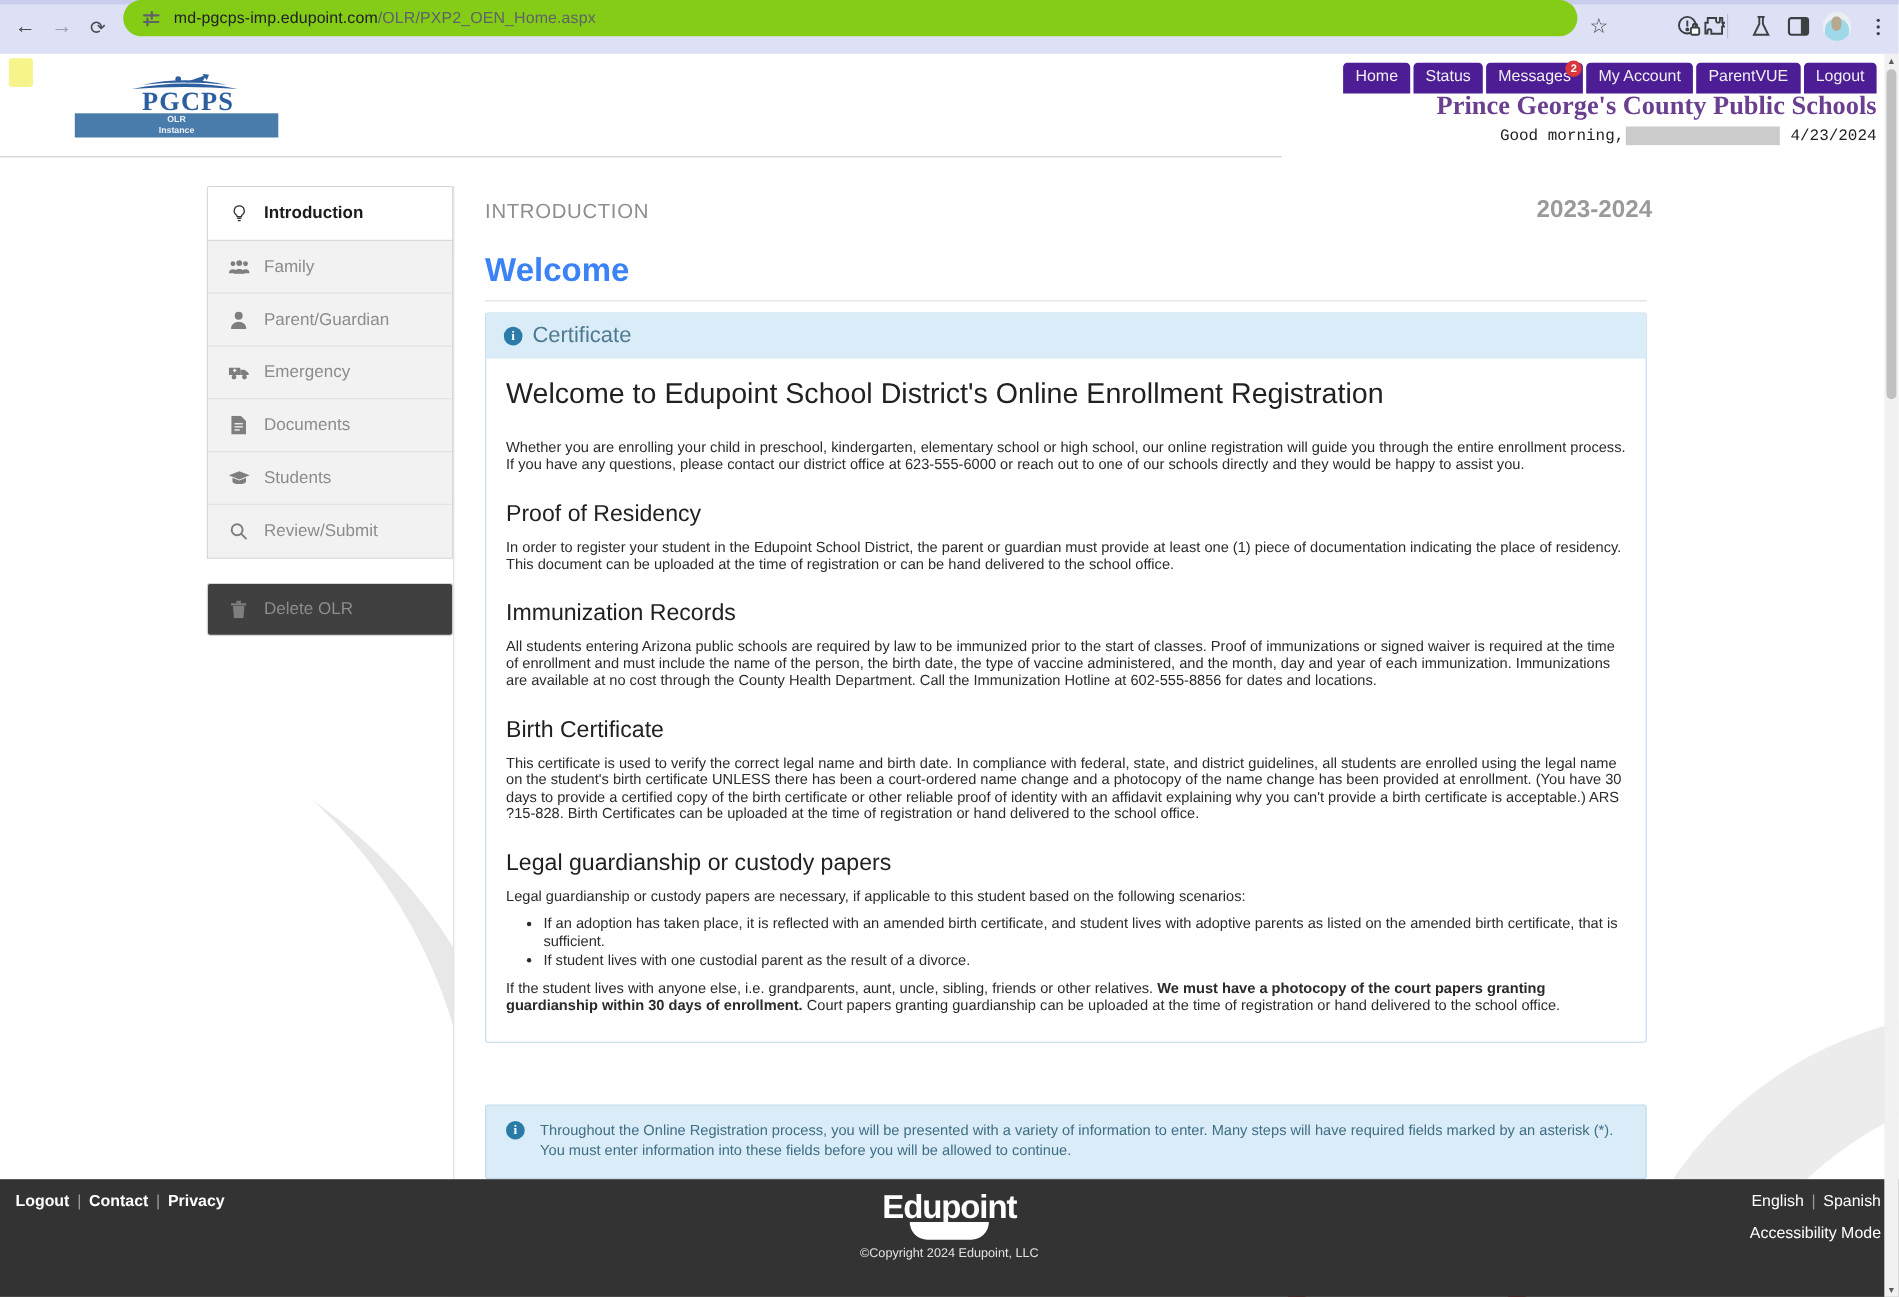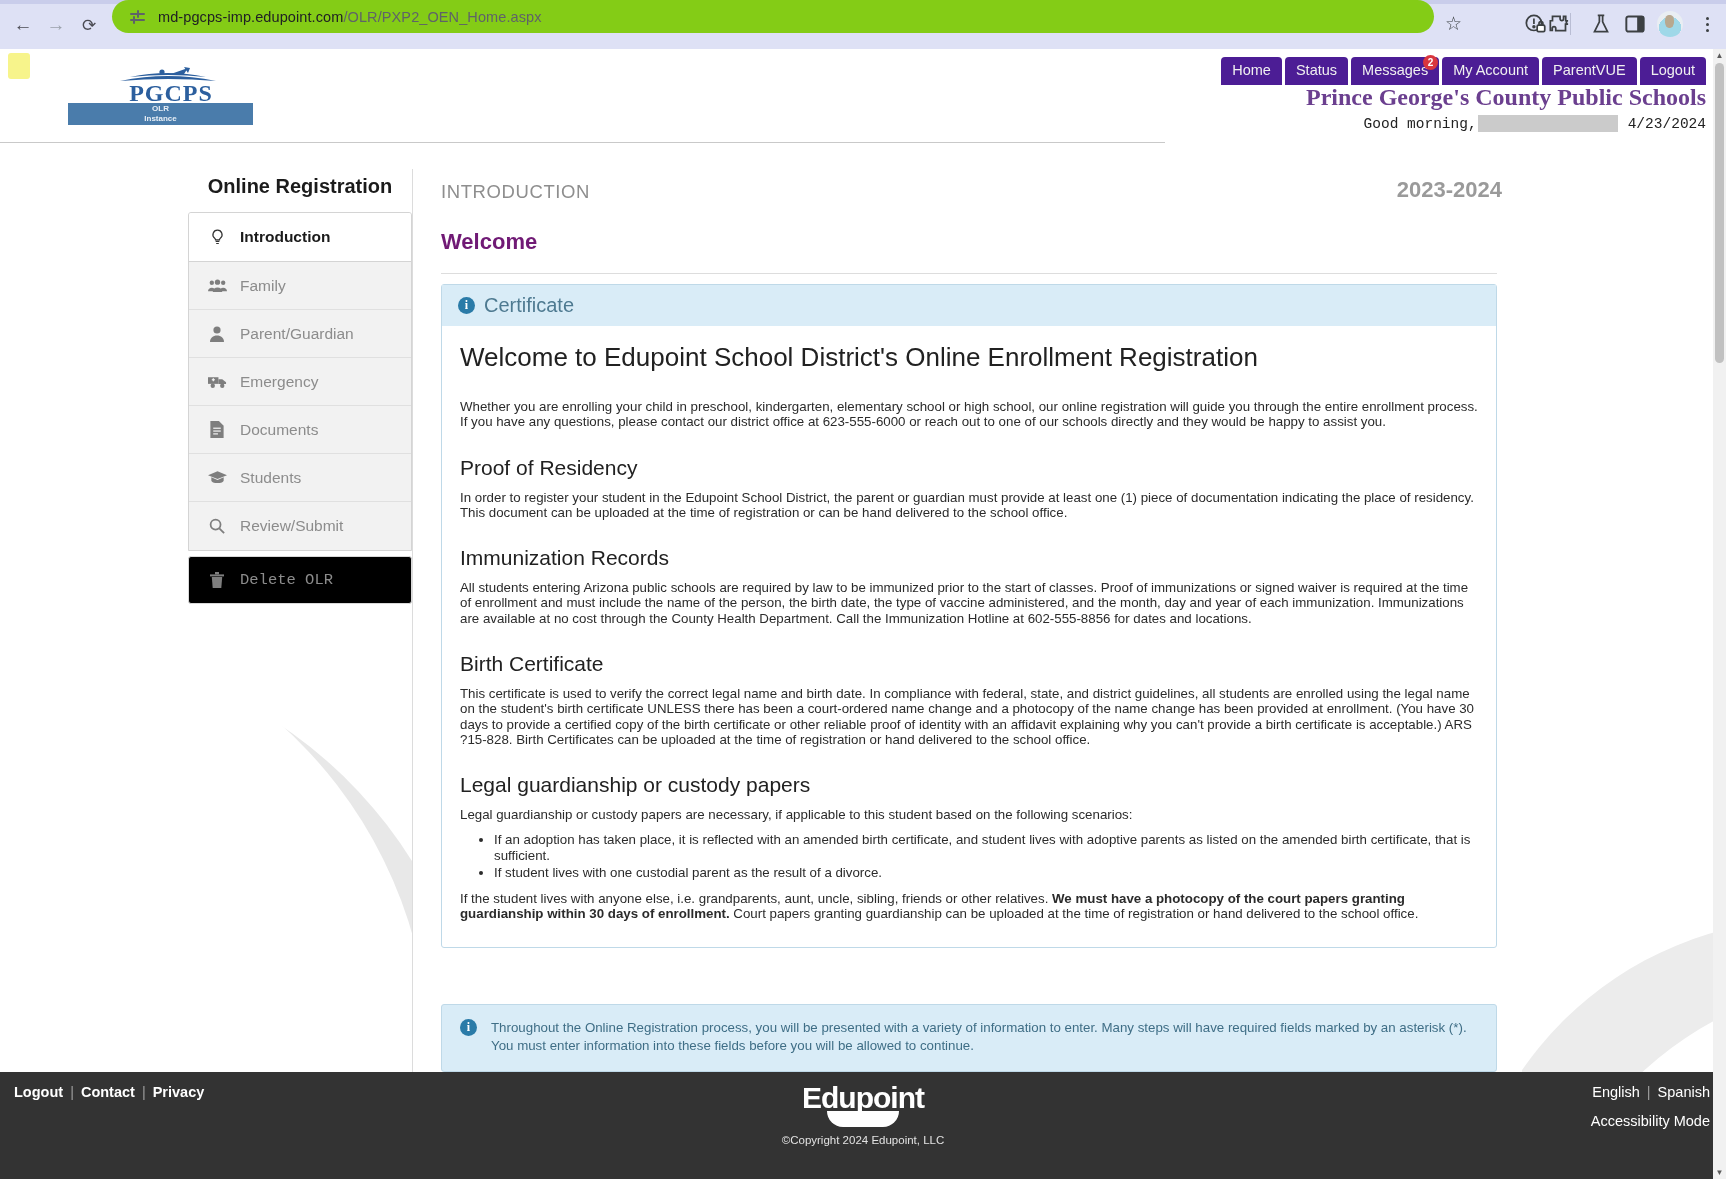--- a/index.html
+++ b/index.html
@@ -182,41 +182,41 @@
     background: #ffffff; color: #1b1b1b; font-weight: bold;
     margin: -1px -1px 0 -1px; border: 1px solid #d4d4d4; border-right: none;
     height: 50px; position: relative; z-index: 2;
   }
   .sidebar-item .s-icon {
     width: 20px; display: flex; justify-content: center; align-items: center;
     color: #7e7e7e; flex: 0 0 auto;
   }
   .sidebar-item.active .s-icon { color: #333; }
   #delete-olr-box {
-    margin-top: 5px; border: 1px solid #d9d9d9; border-radius: 3px; background: #000000; font-family: Liberation Mono, monospace;
+    margin-top: 22px; border: 1px solid #d9d9d9; border-radius: 3px; background: #404040;
   }
   #delete-olr-box .sidebar-item { border-bottom: none; height: 46px; }
 
   
   #main-panel {
     position: absolute; left: 412px; top: 120px; width: 1110px; height: 1008px;
     background: #ffffff; border-left: 1px solid #dcdcdc;
     padding: 0;
   }
   #breadcrumb {
     position: absolute; left: 28px; top: 12px;
     font-size: 18.5px; color: #8e8e8e; letter-spacing: .6px;
   }
   #school-year {
     position: absolute; right: 20px; top: 8px;
     font-size: 22px; font-weight: bold; color: #9a9a9a;
   }
   #page-title {
     position: absolute; left: 28px; top: 60px;
-    font-size: 22px; font-weight: bold; color: #701a75;
+    font-size: 30px; font-weight: bold; color: #3b82f6;
   }
   #title-rule {
     position: absolute; left: 28px; top: 104px; width: 1056px; height: 1px; background: #dddddd;
   }
 
   #info-panel {
     position: absolute; left: 28px; top: 115px; width: 1056px;
     border: 1px solid #bfd9e8; border-radius: 3px; background: #ffffff;
   }
   #info-panel-head {
@@ -433,21 +433,20 @@
 
     <div id="greeting-row">
       <span id="greeting-label">Good morning,</span>
       <span id="redacted-name"></span>
       <span id="header-date">4/23/2024</span>
     </div>
     <div id="header-rule"></div>
   </div>
 
   <div id="sidebar">
-    <div id="sidebar-title">Online Registration</div>
 
     <div id="sidebar-nav">
 
       <div class="sidebar-item active">
         <span class="s-icon">
           <svg width="15" height="17" viewBox="0 0 16 18" fill="none" stroke="currentColor" stroke-width="1.3">
             <path d="M8 1.2a4.8 4.8 0 00-3 8.6c.6.5.9 1.1.9 1.8h4.2c0-.7.3-1.3.9-1.8A4.8 4.8 0 008 1.2z"></path>
             <path d="M6 13.2h4M6.6 15.4h2.8"></path>
           </svg>
         </span>

